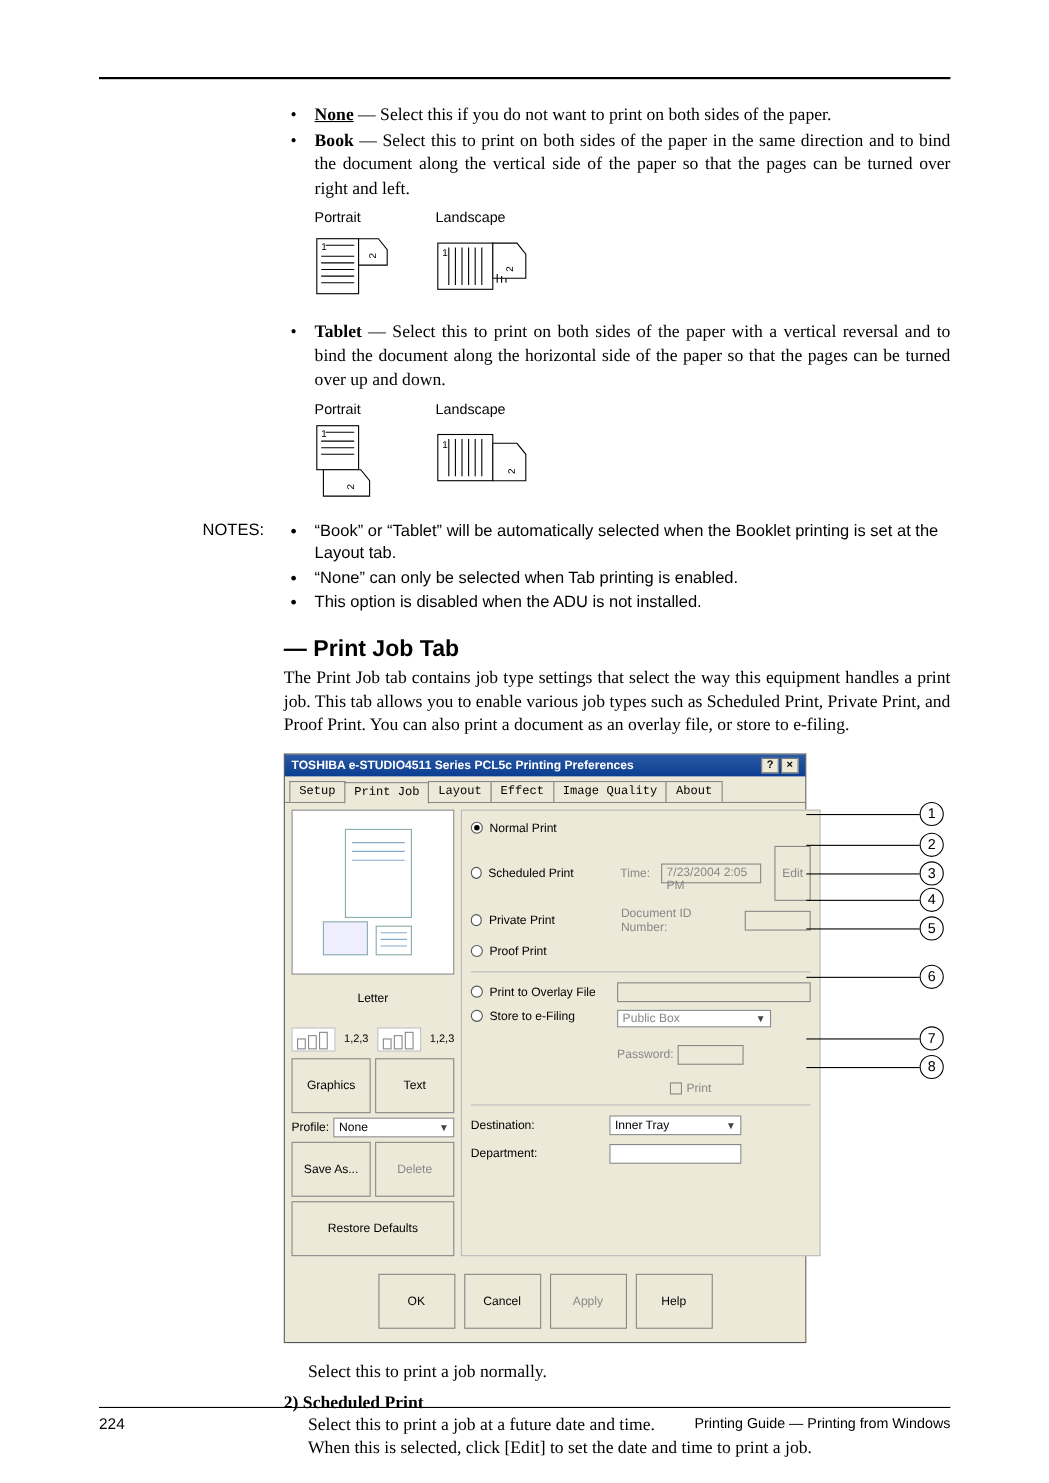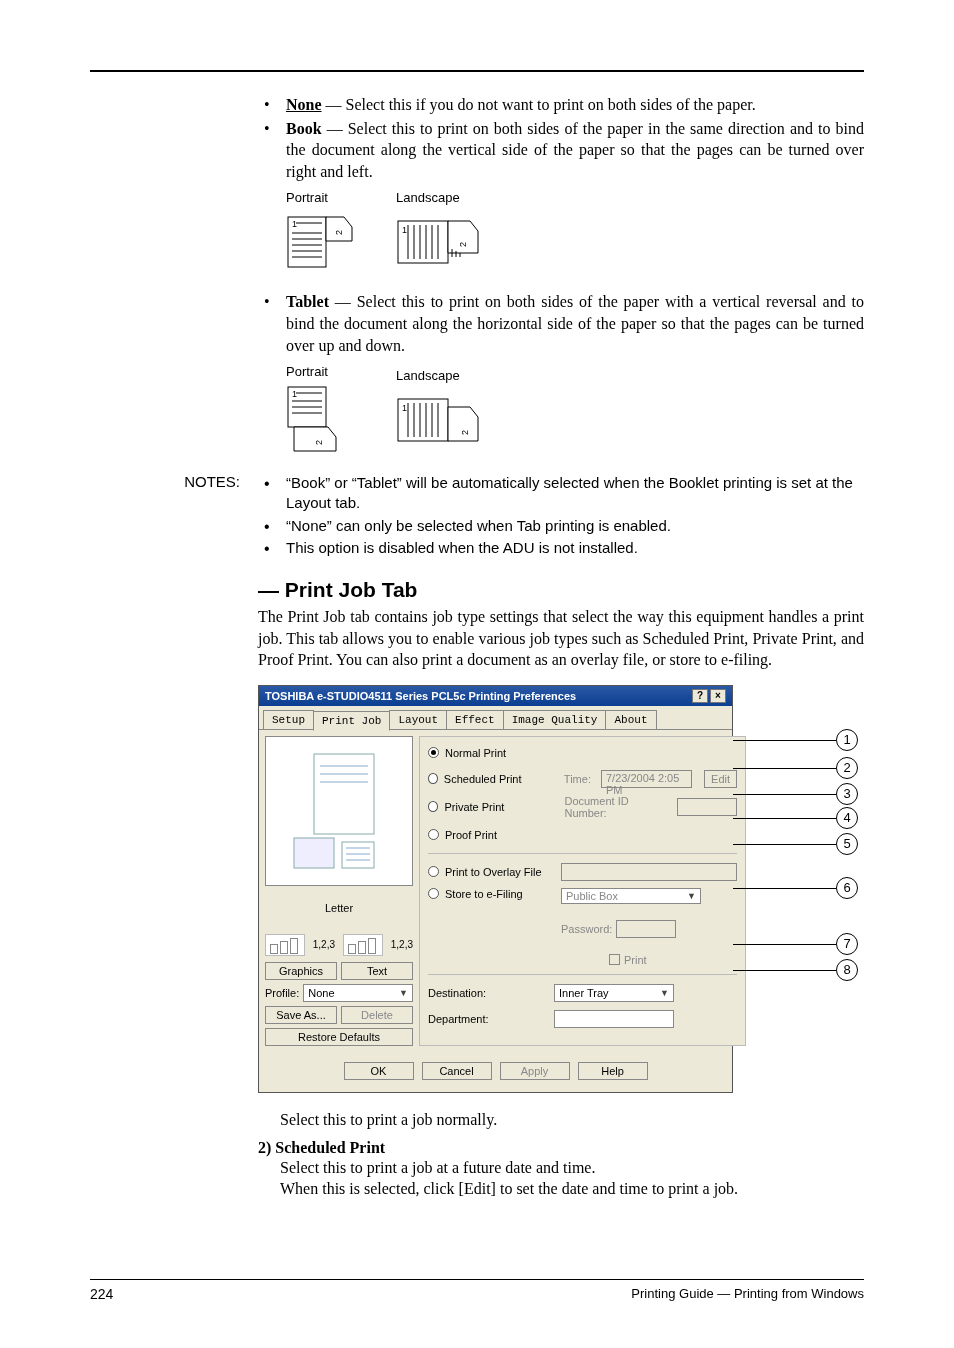--- a/index.html
+++ b/index.html
@@ -42,21 +42,21 @@
     font-weight: bold;
   }
   .term.u { text-decoration: underline; }
   .diagram-row {
     display: flex;
     gap: 40px;
     margin: 8px 0 18px 28px;
     font-family: Arial, Helvetica, sans-serif;
     font-size: 13px;
   }
-  .diagram-col { display: flex; flex-direction: column; align-items: flex-start; gap: 4px; justify-content: center; }
+  .diagram-col { display: flex; flex-direction: column; align-items: flex-start; gap: 4px; }
   .diagram-col .lbl { margin-bottom: 2px; }
   svg.diag { display:block; }
 
   .notes-block { display: flex; margin-top: 14px; margin-bottom: 18px; }
   .notes-label {
     width: 168px;
     padding-right: 18px;
     text-align: right;
     font-family: Arial, Helvetica, sans-serif;
     font-size: 15px;
@@ -144,21 +144,21 @@
     position:relative;
   }
   .paper-caption { text-align:center; padding:16px 0; }
   .collate-row { display:flex; gap:8px; align-items:center; padding:4px 0 6px 0; font-size:10px; }
   .collate-icon { width:48px; height:22px; border:1px solid #bbb; background:#fff; display:flex; align-items:flex-end; justify-content:center; gap:1px; padding-bottom:1px;}
   .collate-icon .sheet{ width:8px; border:1px solid #888; margin-right:1px;}
   .btnrow { display:flex; gap:4px; margin-bottom:4px; }
   .winbtn {
     border: 1px solid #888;
     background: #ece9d8;
-    padding: 2px 6px;
+    padding: 18px 6px;
     font-size: 11px;
     text-align:center;
   }
   .winbtn.half { flex:1; }
   .winbtn.disabled { color:#888; }
   .select {
     border:1px solid #888; background:#fff; padding:1px 4px; font-size:11px; height:18px;
     display:flex; justify-content:space-between; align-items:center; flex:1;
   }
   .select .arrow { font-size:9px; color:#444;}

